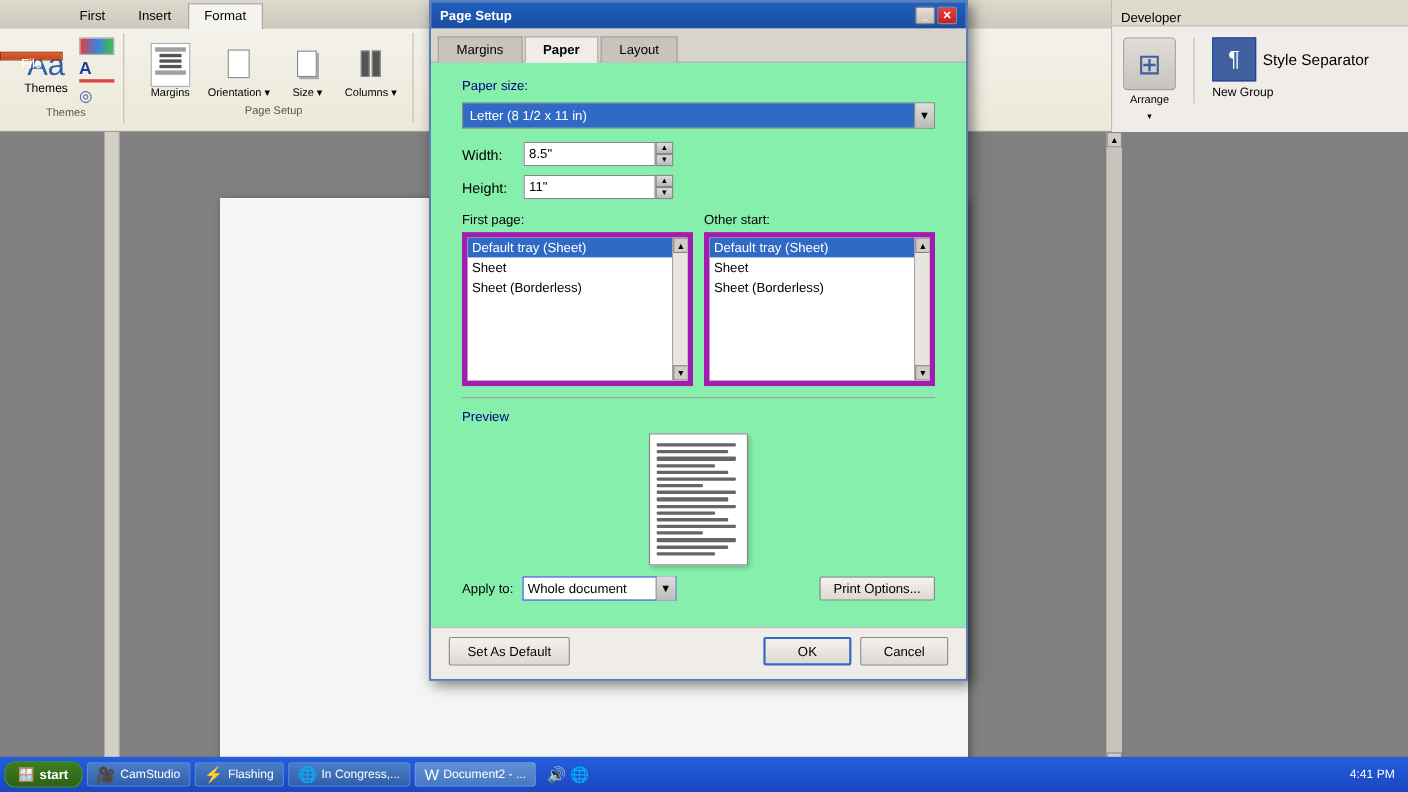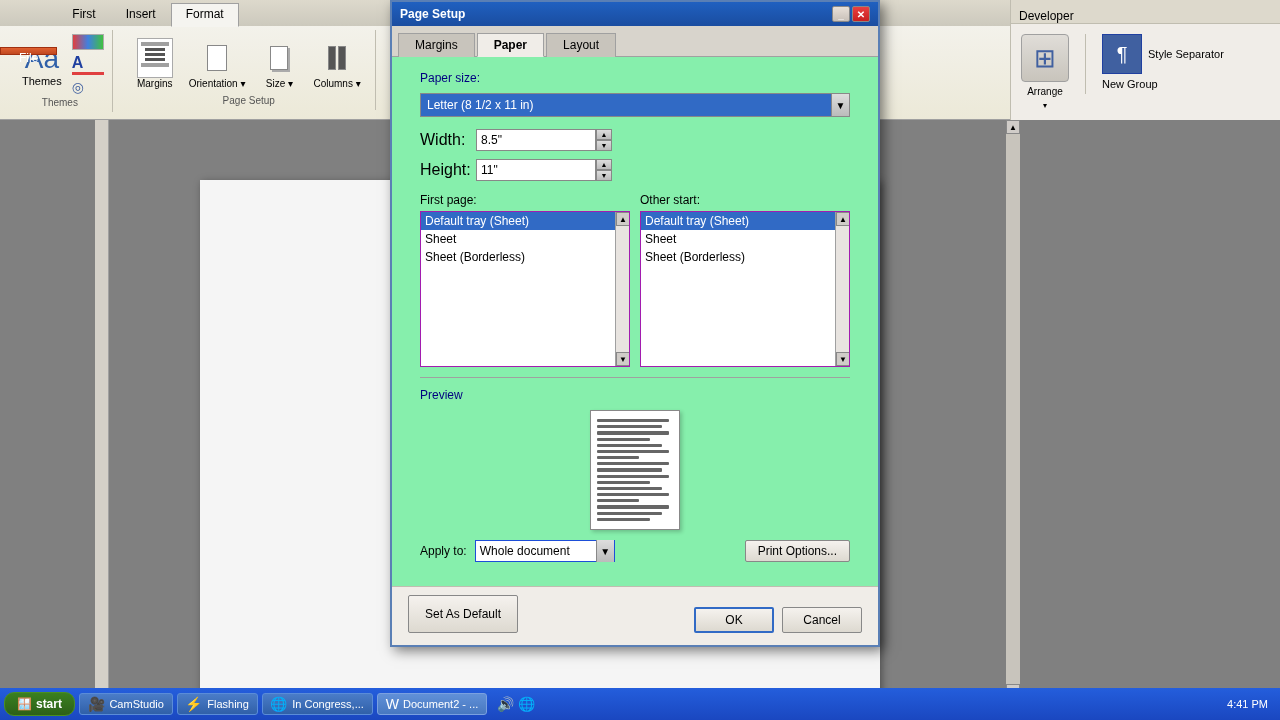--- a/index.html
+++ b/index.html
@@ -288,21 +288,21 @@
     }
 
     .field-row {
       display: flex;
       align-items: center;
       margin-bottom: 8px;
       gap: 6px;
     }
 
     .field-label {
-      font-size: 16px;
+      font-size: 13px;
       color: #000;
       width: 50px;
     }
 
     .combo-arrow {
       width: 18px;
       height: 22px;
       background: linear-gradient(to bottom, #ddd, #bbb);
       border-left: 1px solid #888;
       display: flex;
@@ -357,23 +357,23 @@
       flex: 1;
     }
 
     .source-group-label {
       font-size: 12px;
       color: #000;
       margin-bottom: 4px;
     }
 
     .listbox {
-      border: 1px solid #a21caf;
+      border: 5px solid #a21caf;
       background: white;
-      height: 156px;
+      height: 140px;
       overflow: hidden;
       position: relative;
     }
 
     .listbox-item {
       padding: 2px 4px;
       font-size: 12px;
       cursor: pointer;
     }
 
@@ -636,21 +636,21 @@
       <div style="width:48px;height:48px;background:linear-gradient(to bottom,#e0ddd8,#c8c4bc);border:1px solid #a0a0a0;border-radius:4px;display:flex;align-items:center;justify-content:center;font-size:26px;color:#4060a0;">⊞</div>
       <span>Arrange</span>
       <span style="font-size:8px;">▾</span>
     </div>
     <div style="border-left:1px solid #c0bdb0;height:60px;"></div>
     <div style="display:flex;flex-direction:column;gap:4px;">
       <div style="display:flex;gap:6px;align-items:center;">
         <div style="width:40px;height:40px;background:#4060a0;border:1px solid #2040a0;display:flex;align-items:center;justify-content:center;">
           <span style="color:white;font-size:20px;">¶</span>
         </div>
-        <span style="font-size:11px;">Style Separator</span>
+        <span style="font-size:14px;">Style Separator</span>
       </div>
       <div style="font-size:11px;cursor:pointer;">New Group</div>
     </div>
   </div>
 </div>
 
 <div class="doc-area">
   <div class="doc-page"></div>
 </div>
 
@@ -779,21 +779,21 @@
         <div class="apply-combo" style="width:140px;">
           <span class="apply-combo-text">Whole document</span>
           <div class="combo-arrow">▼</div>
         </div>
         <button class="print-options-btn">Print Options...</button>
       </div>
     </div>
 
     <div class="dialog-footer">
       <button class="footer-btn">Set As Default</button>
-      <div style="display:flex;gap:8px;margin-top:12px;">
+      <div style="display:flex;gap:8px;">
         <button class="footer-btn default-btn">OK</button>
         <button class="footer-btn">Cancel</button>
       </div>
     </div>
   </div>
 </div>
 
 <div class="taskbar">
   <div class="start-btn">
     <span>🪟</span>

